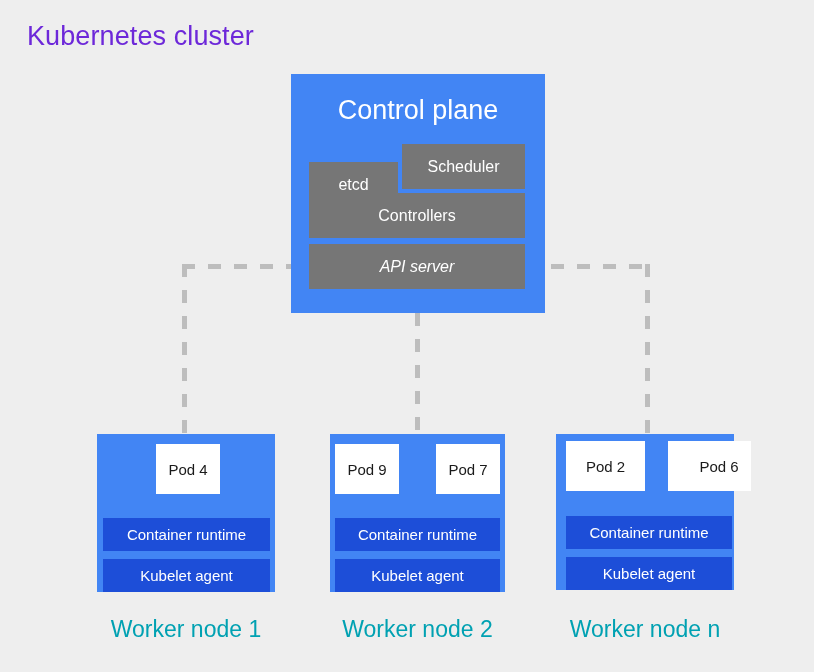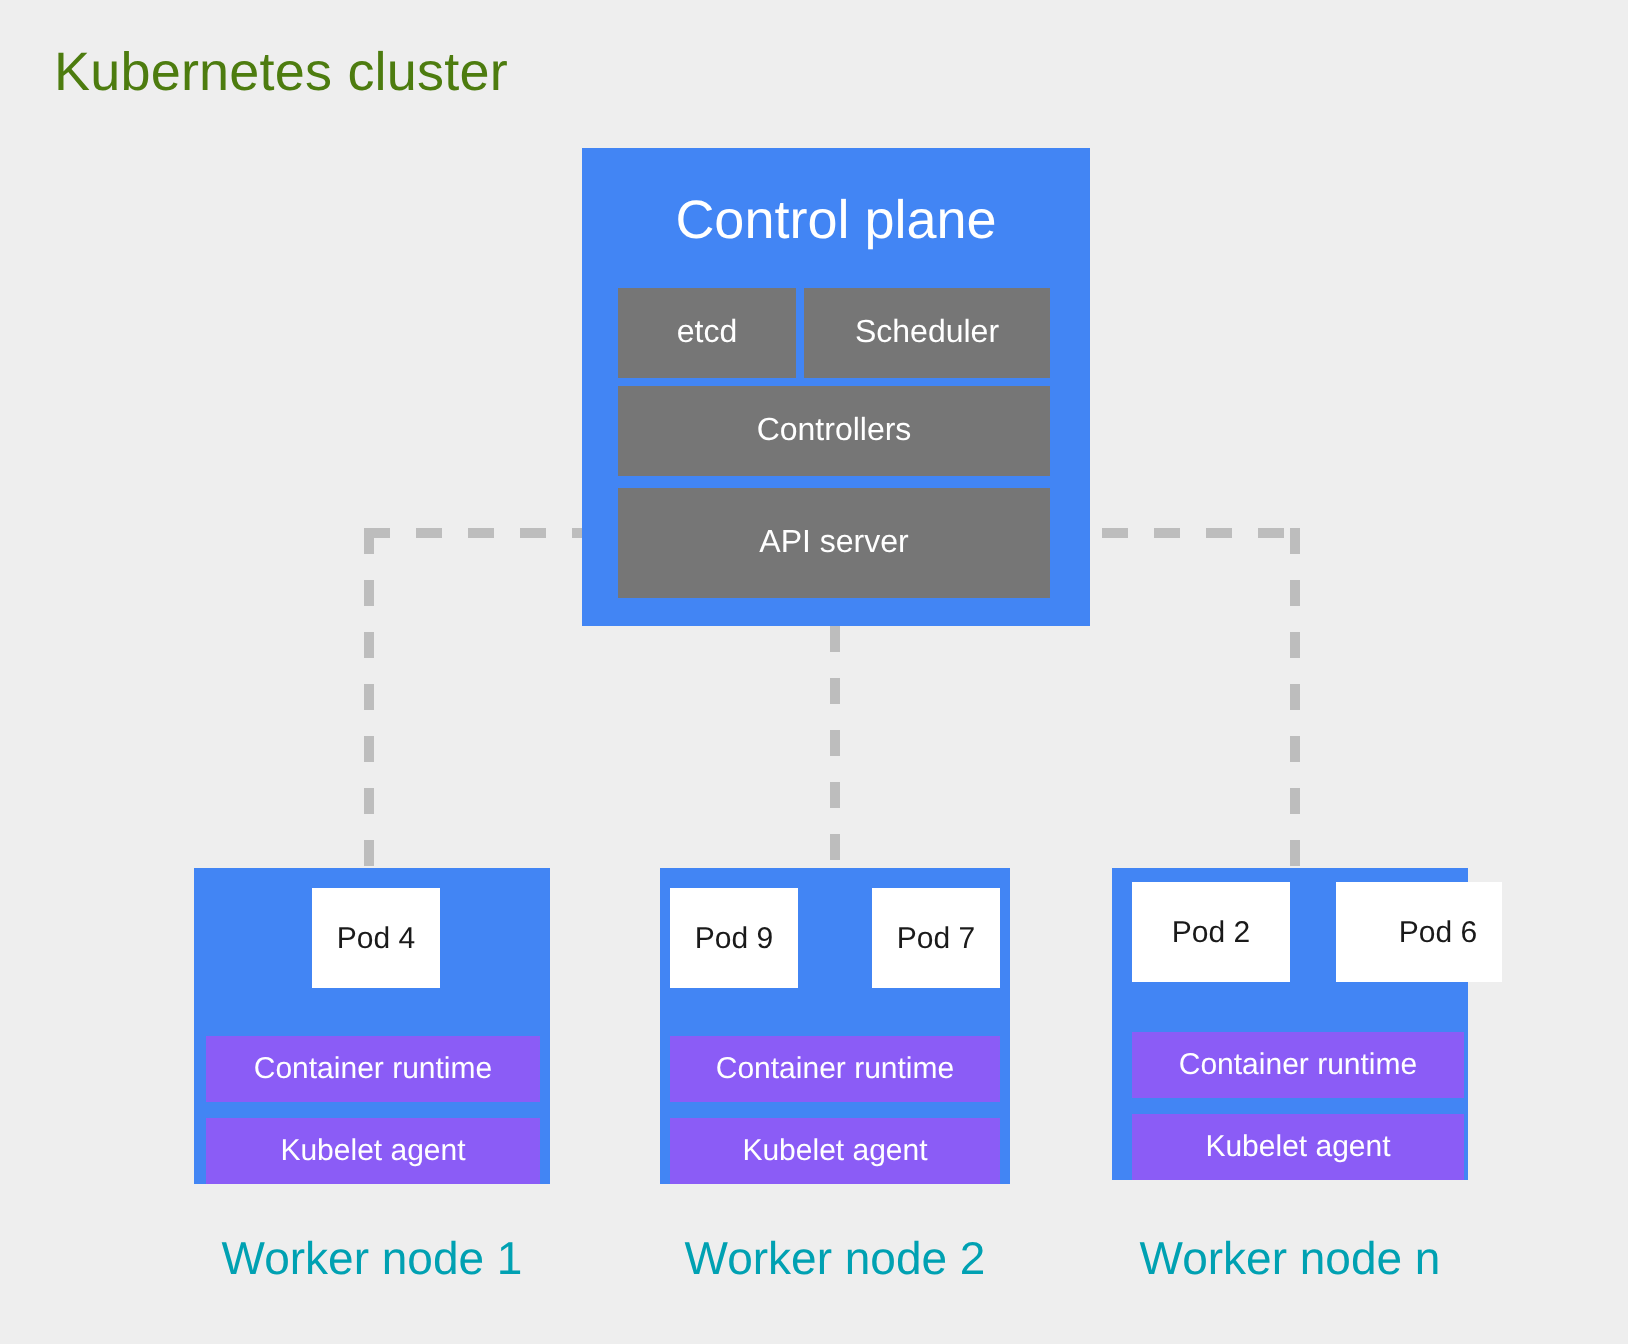--- a/index.html
+++ b/index.html
@@ -22,21 +22,21 @@
     width: 814px;
     height: 672px;
   }
 
   
   .title {
     position: absolute;
     left: 27px;
     top: 21px;
     font-size: 27px;
-    color: #4d7c0f;
+    color: #6d28d9;
     letter-spacing: 0.1px;
     white-space: nowrap;
   }
 
   
   .blue-box {
     position: absolute;
     background: #4285f4;
     box-sizing: border-box;
   }
@@ -62,24 +62,24 @@
     position: absolute;
     background: #767676;
     color: #ffffff;
     display: flex;
     align-items: center;
     justify-content: center;
     box-sizing: border-box;
     font-size: 16px;
     white-space: nowrap;
   }
-  #cp-etcd     { left: 18px;  top: 70px;  width: 89px;  height: 45px; }
+  #cp-etcd     { left: 18px;  top: 88px;  width: 89px;  height: 45px; }
   #cp-sched    { left: 111px; top: 70px;  width: 123px; height: 45px; }
   #cp-ctrl     { left: 18px;  top: 119px; width: 216px; height: 45px; }
-  #cp-api      { left: 18px;  top: 170px; width: 216px; height: 55px; }
+  #cp-api      { left: 18px;  top: 170px; width: 216px; height: 45px; font-style: italic; }
 
   
   .dash-h {
     position: absolute;
     height: 5px;
     background-image: repeating-linear-gradient(
         to right, #bdbdbd 0px, #bdbdbd 13px, rgba(0,0,0,0) 13px, rgba(0,0,0,0) 26px);
   }
   .dash-v {
     position: absolute;
@@ -106,21 +106,21 @@
     background: #ffffff;
     color: #1a1a1a;
     display: flex;
     align-items: center;
     justify-content: center;
     font-size: 15px;
     white-space: nowrap;
   }
   .node-bar {
     position: absolute;
-    background: #8b5cf6;
+    background: #1d4ed8;
     color: #ffffff;
     display: flex;
     align-items: center;
     justify-content: center;
     font-size: 15px;
     white-space: nowrap;
   }
 
   
   #w1-pod-4 { left: 59px; top: 10px; width: 64px; height: 50px; }

